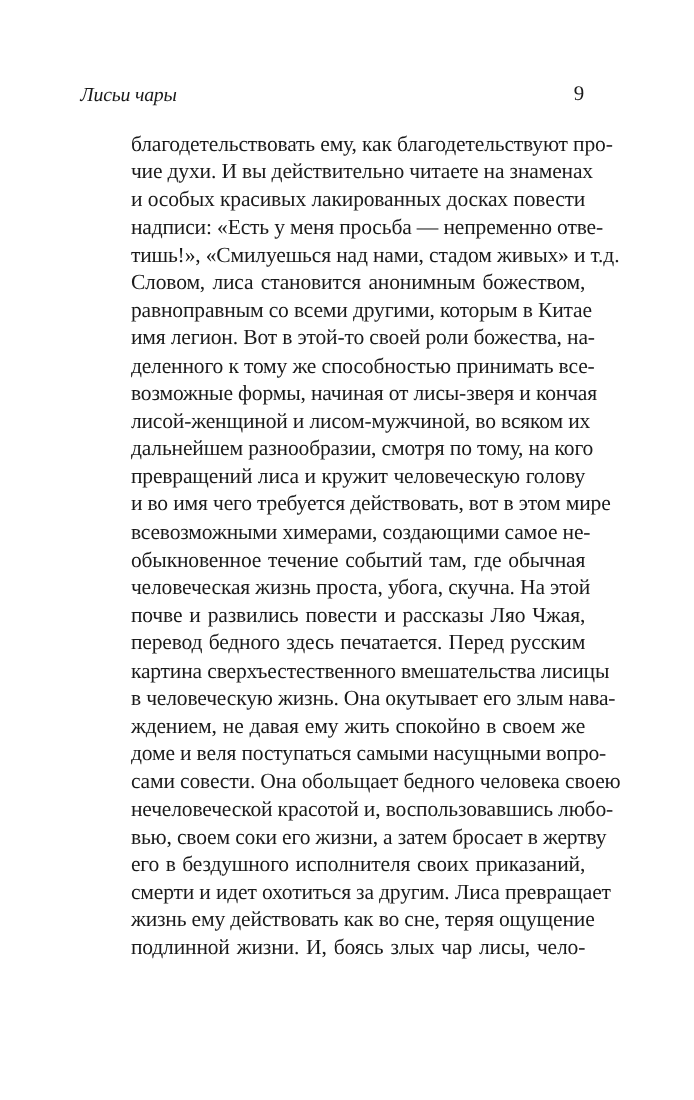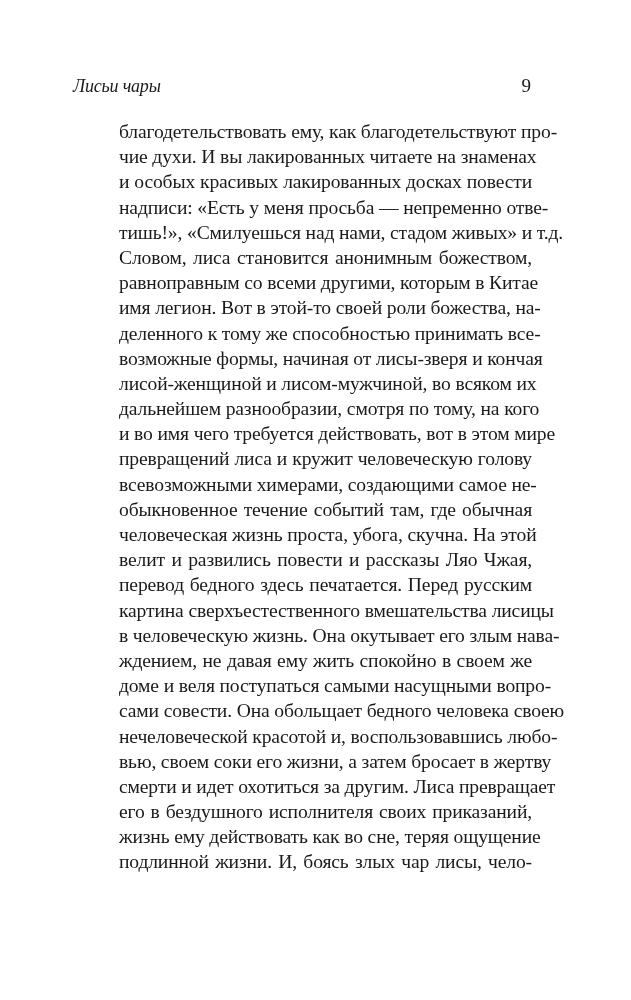--- a/index.html
+++ b/index.html
@@ -67,43 +67,43 @@
 <body>
 
 <div class="page">
   <div class="running-head">
     <span class="running-title">Лисьи чары</span>
     <span class="page-number">9</span>
   </div>
 
   <div class="body-text">
     <span class="line">благодетельствовать ему, как благодетельствуют про-</span>
-    <span class="line">чие духи. И вы лакированных читаете на знаменах</span>
+    <span class="line">чие духи. И вы действительно читаете на знаменах</span>
     <span class="line">и особых красивых лакированных досках повести</span>
     <span class="line">надписи: «Есть у меня просьба — непременно отве-</span>
     <span class="line">тишь!», «Смилуешься над нами, стадом живых» и т.д.</span>
     <span class="line">Словом, лиса становится анонимным божеством,</span>
     <span class="line">равноправным со всеми другими, которым в Китае</span>
     <span class="line">имя легион. Вот в этой-то своей роли божества, на-</span>
     <span class="line">деленного к тому же способностью принимать все-</span>
     <span class="line">возможные формы, начиная от лисы-зверя и кончая</span>
     <span class="line">лисой-женщиной и лисом-мужчиной, во всяком их</span>
     <span class="line">дальнейшем разнообразии, смотря по тому, на кого</span>
+    <span class="line">превращений лиса и кружит человеческую голову</span>
     <span class="line">и во имя чего требуется действовать, вот в этом мире</span>
-    <span class="line">превращений лиса и кружит человеческую голову</span>
     <span class="line">всевозможными химерами, создающими самое не-</span>
     <span class="line">обыкновенное течение событий там, где обычная</span>
     <span class="line">человеческая жизнь проста, убога, скучна. На этой</span>
-    <span class="line">велит и развились повести и рассказы Ляо Чжая,</span>
+    <span class="line">почве и развились повести и рассказы Ляо Чжая,</span>
     <span class="line">перевод бедного здесь печатается. Перед русским</span>
     <span class="line">картина сверхъестественного вмешательства лисицы</span>
     <span class="line">в человеческую жизнь. Она окутывает его злым нава-</span>
     <span class="line">ждением, не давая ему жить спокойно в своем же</span>
     <span class="line">доме и веля поступаться самыми насущными вопро-</span>
     <span class="line">сами совести. Она обольщает бедного человека своею</span>
     <span class="line">нечеловеческой красотой и, воспользовавшись любо-</span>
     <span class="line">вью, своем соки его жизни, а затем бросает в жертву</span>
+    <span class="line">его в бездушного исполнителя своих приказаний,</span>
     <span class="line">смерти и идет охотиться за другим. Лиса превращает</span>
-    <span class="line">его в бездушного исполнителя своих приказаний,</span>
     <span class="line">жизнь ему действовать как во сне, теряя ощущение</span>
     <span class="line">подлинной жизни. И, боясь злых чар лисы, чело-</span>
   </div>
 </div>
 
 </body></html>

